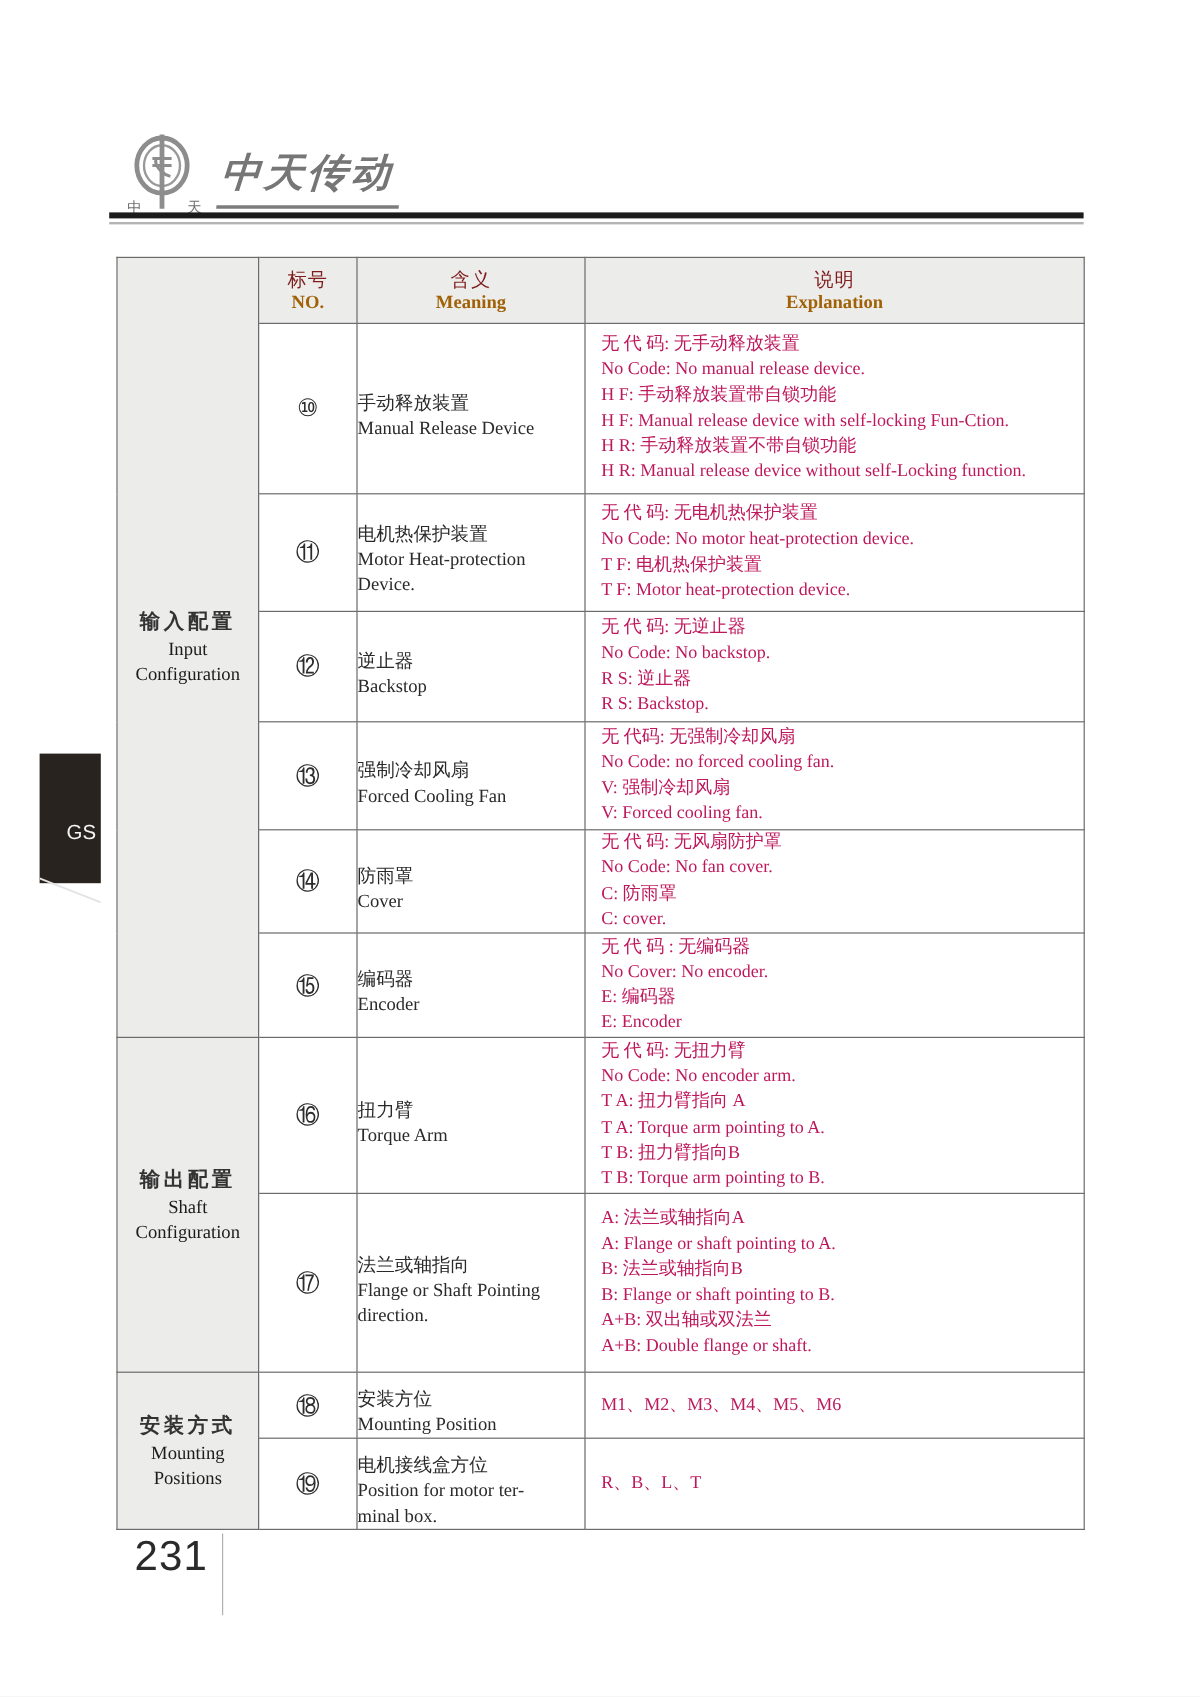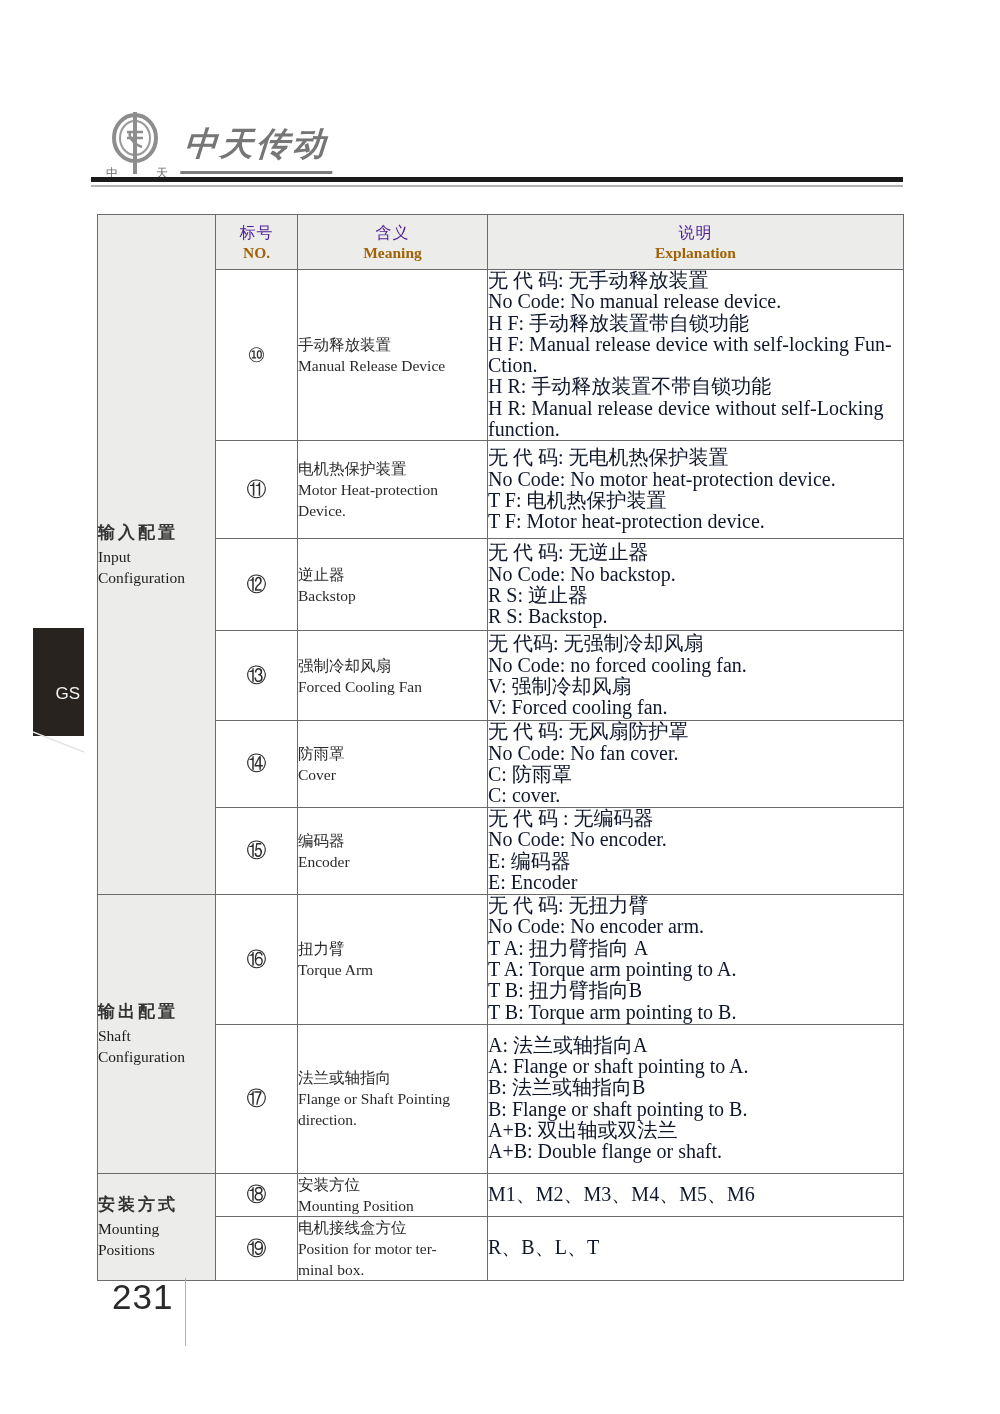--- a/index.html
+++ b/index.html
@@ -33,31 +33,31 @@
   .side-tab .gs{position:absolute;right:4px;top:56px;color:#f5f5f5;
     font-family:"Liberation Sans",sans-serif;font-size:17px;letter-spacing:0px;}
   .side-tab svg{position:absolute;left:0;top:0;}
 
   
   table.spec{
     position:absolute;left:97px;top:214px;width:806px;
     border-collapse:collapse;table-layout:fixed;
   }
   table.spec td{border:1px solid #6b6b6b;vertical-align:middle;padding:0;}
-  td.group-cell{background:#ececeb;text-align:left;margin-left:41px;}
+  td.group-cell{background:#ececeb;text-align:center;margin-left:41px;}
   td.hdr{background:#ececeb;text-align:center;}
-  .hdr-zh{font-size:16px;color:#4c1d95;letter-spacing:1px;}
+  .hdr-zh{font-size:16px;color:#7f1d1d;letter-spacing:1px;}
   .hdr-en{font-size:15.5px;font-weight:bold;color:#a16207;}
   .group-zh{font-size:17px;color:#333;letter-spacing:3px;margin-bottom:2px;font-family:"Liberation Sans",sans-serif;font-weight:bold;}
   .group-en{font-size:15.5px;font-weight:normal;color:#1c1c1c;white-space:pre-line;line-height:21px;}
   td.no-cell{text-align:center;font-size:20px;color:#2c2c2c;}
   td.meaning-cell{padding:4px 6px 4px 12px;}
-  .meaning-text{font-size:15.5px;line-height:21px;white-space:pre-line;color:#2a2a2a;}
+  .meaning-text{font-size:15.5px;line-height:21px;white-space:pre-line;color:#2a2a2a;margin-top:12px;}
   td.expl-cell{padding:4px 6px 4px 12px;}
-  .expl-text{font-size:20px;line-height:21.3px;white-space:pre-line;color:#0f172a;}
+  .expl-text{font-size:15px;line-height:21.3px;white-space:pre-line;color:#be185d;margin-left:13px;}
 
   
   .page-number{position:absolute;left:112px;top:1277px;
     font-family:"Liberation Sans",sans-serif;font-size:35px;color:#2a2a2a;letter-spacing:1px;}
   .page-number-rule{position:absolute;left:185px;top:1278px;width:1px;height:68px;background:#b0b0b0;}
 </style>
 </head>
 <body>
 
 <div class="page">
@@ -191,21 +191,21 @@
       </tr>
 
       <tr style="height:87px">
         <td class="no-cell">⑮</td>
         <td class="meaning-cell">
             <div class="meaning-text">编码器
 Encoder</div>
           </td>
         <td class="expl-cell">
             <div class="expl-text">无 代 码 : 无编码器
-No Code: No encoder.
+No Cover: No encoder.
 E: 编码器
 E: Encoder</div>
           </td>
       </tr>
 
       <tr style="height:130px">
         <td class="group-cell" rowspan="2">
           <div class="group-zh">输出配置</div>
           <div class="group-en">Shaft
 Configuration</div>

